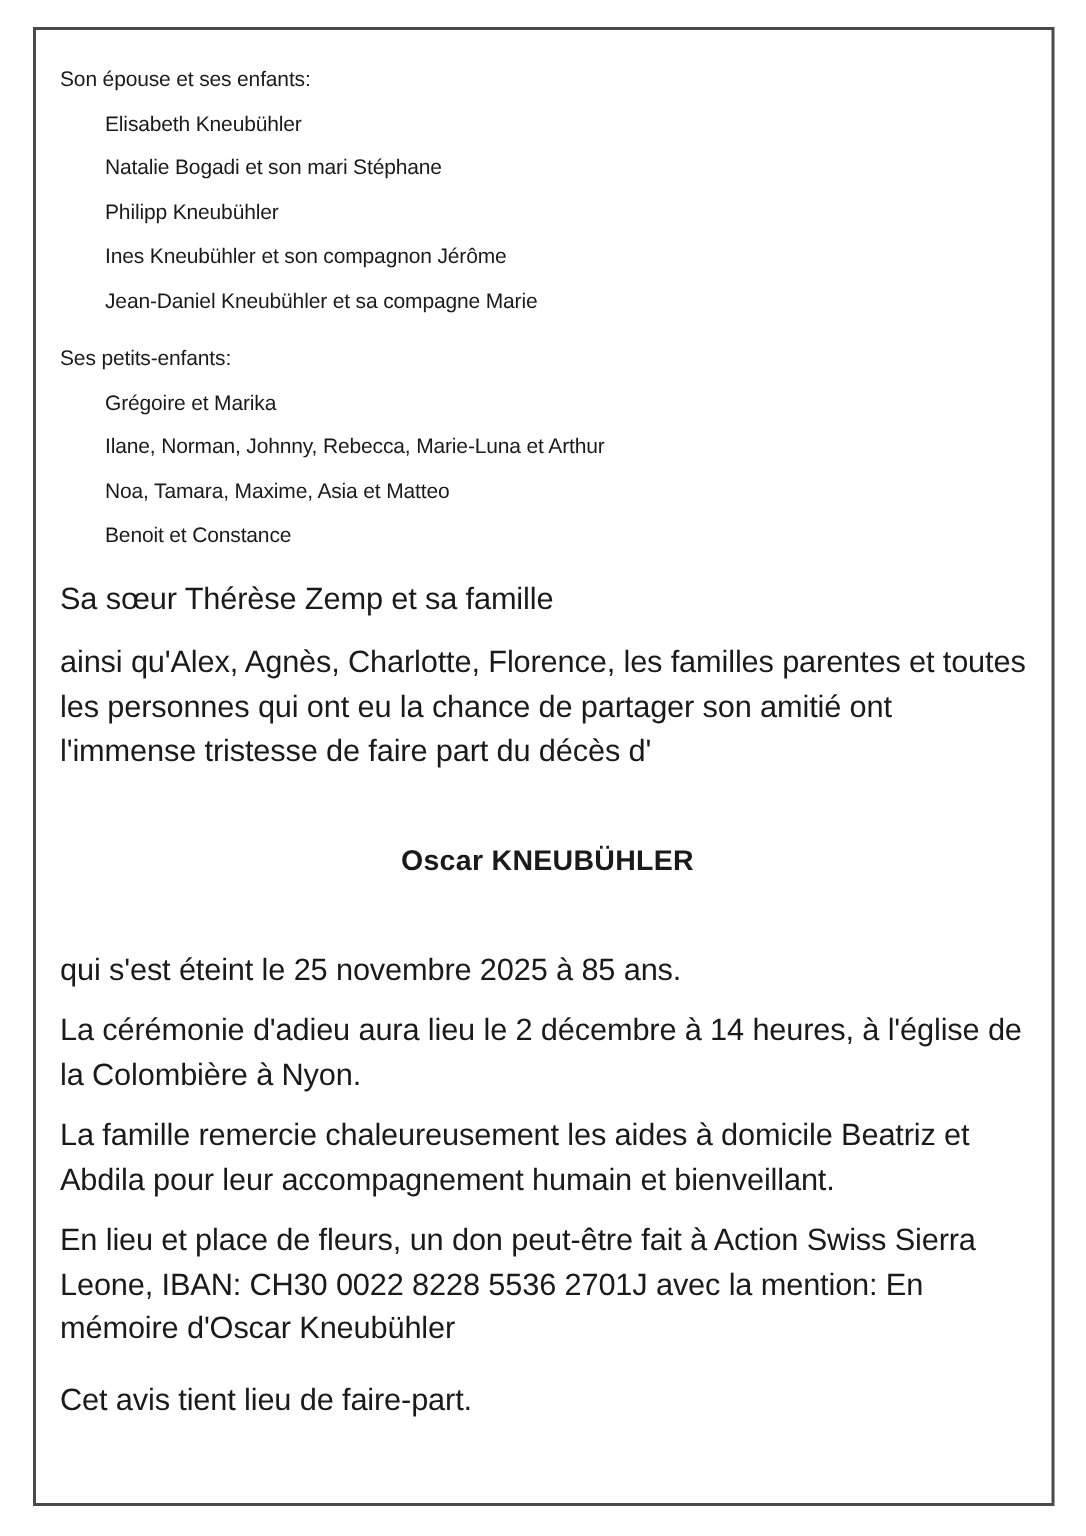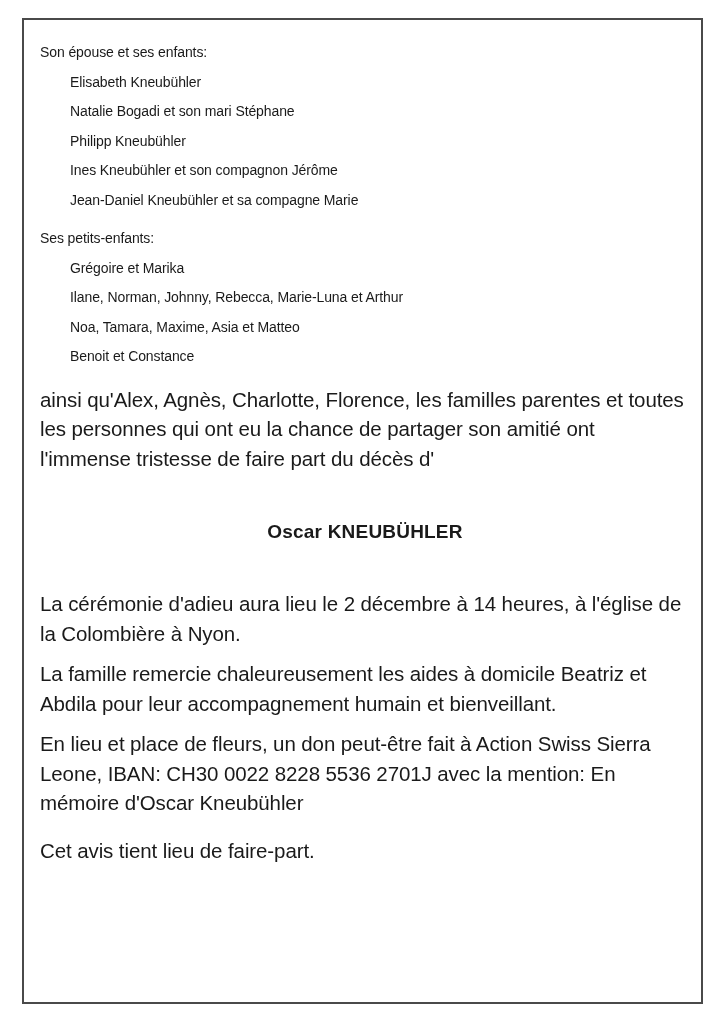--- a/index.html
+++ b/index.html
@@ -86,27 +86,29 @@
     </div>
 
     <div class="block">
       <div class="line">Ses petits-enfants:</div>
       <div class="line indent">Grégoire et Marika</div>
       <div class="line indent">Ilane, Norman, Johnny, Rebecca, Marie-Luna et Arthur</div>
       <div class="line indent">Noa, Tamara, Maxime, Asia et Matteo</div>
       <div class="line indent">Benoit et Constance</div>
     </div>
 
+    <div class="para gap-top">Sa sœur Thérèse Zemp et sa famille</div>
 
     <div class="para gap-top">ainsi qu'Alex, Agnès, Charlotte, Florence, les familles parentes et toutes les personnes qui ont eu la chance de partager son amitié ont l'immense tristesse de faire part du décès d'</div>
 
     <div class="deceased-name-block">
       <div class="deceased-name">Oscar KNEUBÜHLER</div>
     </div>
 
+    <div class="para tail-para">qui s'est éteint le 25 novembre 2025 à 85 ans.</div>
 
     <div class="para tail-para">La cérémonie d'adieu aura lieu le 2 décembre à 14 heures, à l'église de la Colombière à Nyon.</div>
 
     <div class="para tail-para">La famille remercie chaleureusement les aides à domicile Beatriz et Abdila pour leur accompagnement humain et bienveillant.</div>
 
     <div class="para tail-para">En lieu et place de fleurs, un don peut-être fait à Action Swiss Sierra Leone, IBAN: CH30 0022 8228 5536 2701J avec la mention: En mémoire d'Oscar Kneubühler</div>
 
     <div class="para last-para">Cet avis tient lieu de faire-part.</div>
 
   </div>

